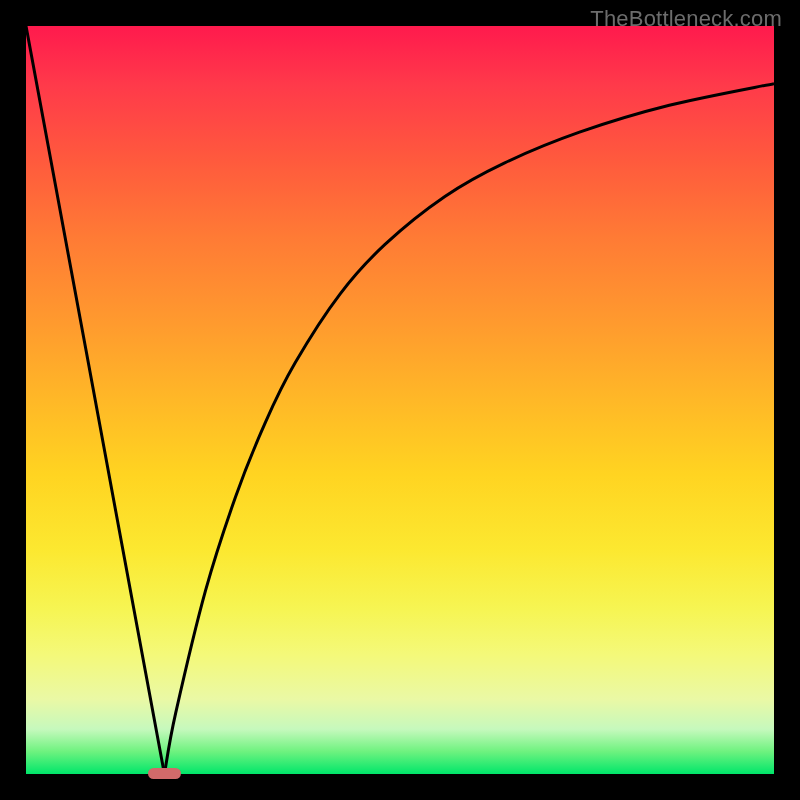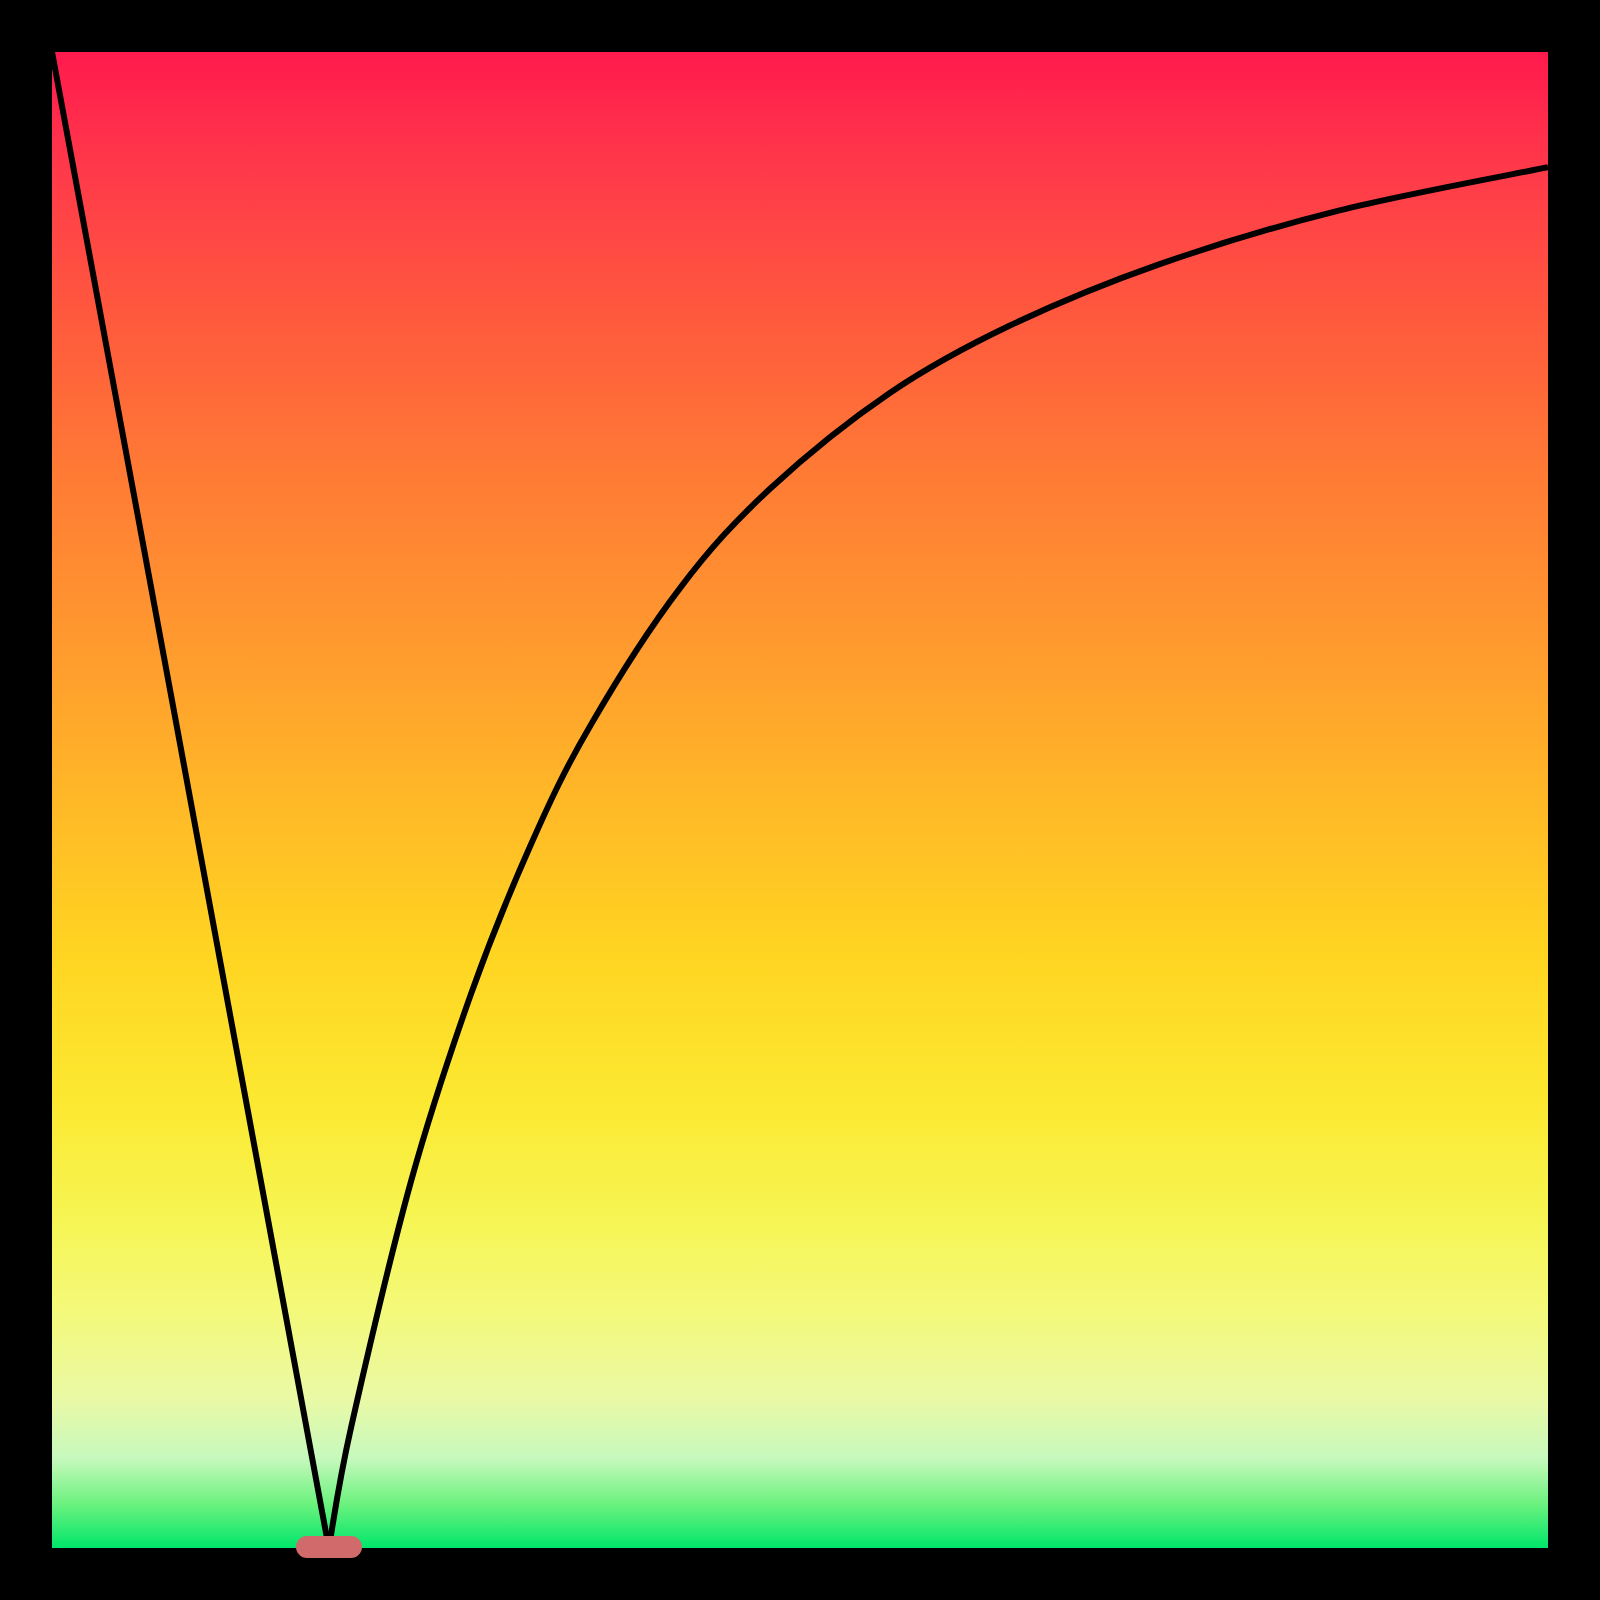--- a/index.html
+++ b/index.html
@@ -70,13 +70,14 @@
 <body>
 
 <div class="frame">
   <div class="plot-area">
     <svg class="curve" viewBox="0 0 748 748" preserveAspectRatio="none">
       <path id="curve-left" d="M 0.0 0.0 L 29.9 161.6 L 59.8 323.1 L 89.8 485.5 L 119.7 647.0 L 138.4 748.0" fill="none" stroke="#000" stroke-width="3"></path>
       <path id="curve-right" d="M 138.4 748.0 C 140.3 737.9, 142.7 718.0, 149.6 687.4 C 156.5 656.9, 169.5 600.8, 179.5 564.7 C 189.5 528.7, 199.5 499.3, 209.4 471.2 C 219.4 443.2, 229.4 418.9, 239.4 396.4 C 249.3 374.0, 256.8 358.0, 269.3 336.6 C 281.7 315.2, 299.2 287.5, 314.2 267.8 C 329.1 248.1, 341.6 234.6, 359.0 218.4 C 376.5 202.2, 398.9 184.1, 418.9 170.5 C 438.8 157.0, 456.3 147.6, 478.7 136.9 C 501.2 126.2, 526.1 115.8, 553.5 106.2 C 580.9 96.6, 610.9 87.4, 643.3 79.3 C 675.7 71.2, 730.5 61.2, 748.0 57.6" fill="none" stroke="#000" stroke-width="3"></path>
     </svg>
     <div id="marker" class="marker" style="left: 121.55px; width: 33.66px;"></div>
   </div>
+  <div class="watermark">TheBottleneck.com</div>
 </div>
 
 </body></html>

